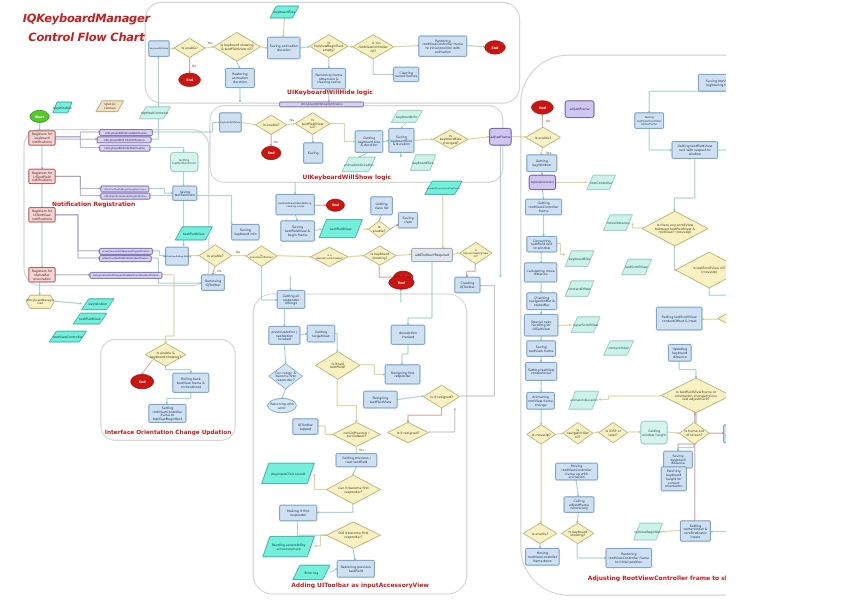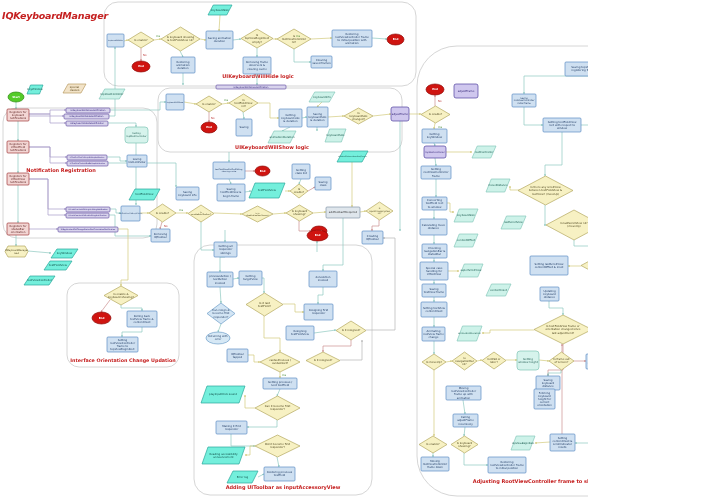--- a/index.html
+++ b/index.html
@@ -1,17 +1,17 @@
 <!DOCTYPE html>
 <html><head>
 <meta charset="utf-8">
 <style>
   html,body{margin:0;padding:0;background:#ffffff;}
   .canvas{position:relative;width:588px;height:500px;background:#ffffff;overflow:hidden;
-          font-family:"DejaVu Sans",sans-serif;}
+          font-family:"DejaVu Sans",sans-serif;margin-left:17px;}
   svg{position:absolute;left:0;top:0;}
   .main-title{position:absolute;left:2px;top:8px;width:106px;text-align:center;
               font-family:"DejaVu Sans",sans-serif;font-style:italic;font-weight:bold;
               font-size:9.5px;line-height:16px;color:#c52020;letter-spacing:-0.2px;}
 </style>
 </head>
 <body>
 
 <div class="canvas">
   <svg id="diagram" width="708" height="500" viewBox="0 0 708 500">
@@ -485,14 +485,15 @@
       <text x="224" y="101" font-size="2.6" fill="#2f7d1f">Yes</text>
       <text x="296" y="37" font-size="2.6" fill="#2f7d1f">Yes</text>
       <text x="179" y="211" font-size="2.6" fill="#2f7d1f">Yes</text>
       <text x="164" y="227" font-size="2.6" fill="#bb3333">No</text>
       <text x="438" y="102" font-size="2.6" fill="#bb3333">No</text>
       <text x="438" y="128" font-size="2.6" fill="#2f7d1f">Yes</text>
       <text x="282" y="376" font-size="2.6" fill="#2f7d1f">Yes</text>
     </svg>
   <div class="main-title">
     <div>IQKeyboardManager</div>
+    <div>Control Flow Chart</div>
   </div>
 </div>
 
 </body></html>

